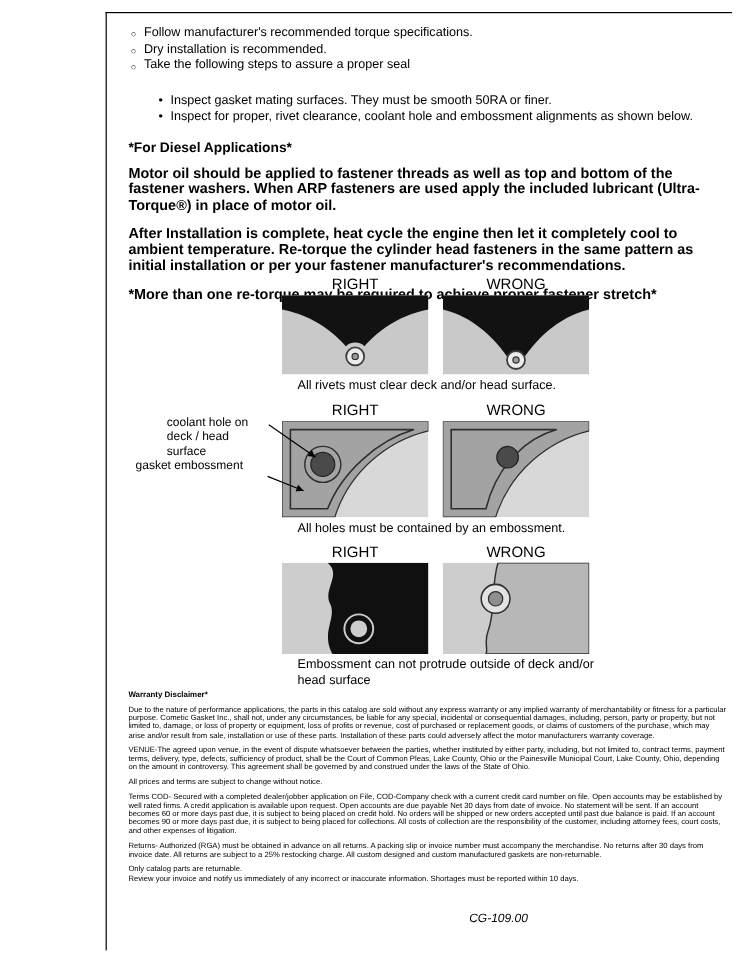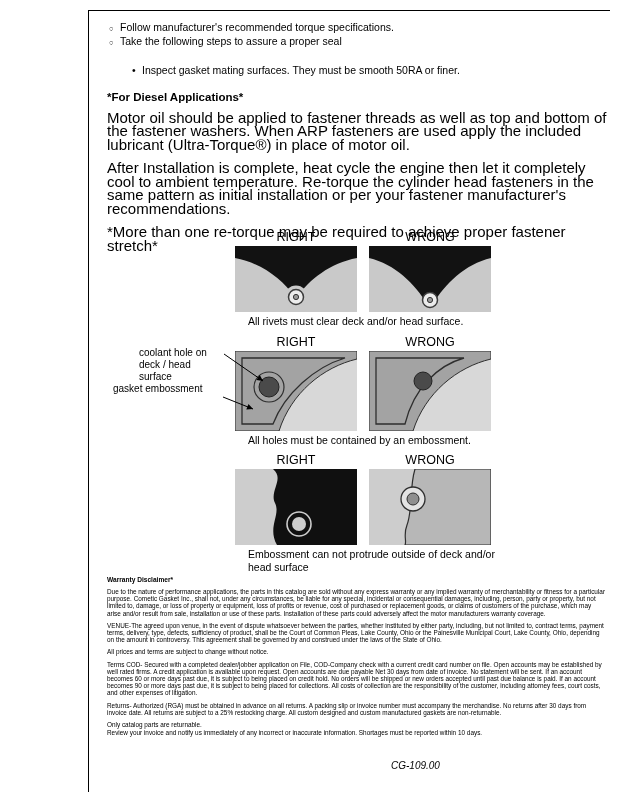--- a/index.html
+++ b/index.html
@@ -12,21 +12,21 @@
   
   .intro { position:absolute; left:18px; top:10px; width:502px; }
   h1.title { font-size:13px; font-weight:bold; text-decoration:underline; margin-bottom:9px; letter-spacing:.1px; }
   ul.tips { list-style:none; margin-left:2px; }
   ul.tips > li { position:relative; padding-left:11px; font-size:10.5px; line-height:13.5px; }
   ul.tips > li::before { content:"○"; position:absolute; left:0; top:1px; font-size:7.5px; }
   ul.subtips { list-style:none; margin:16px 0 0 12px; }
   ul.subtips > li { position:relative; padding-left:10px; font-size:10.5px; line-height:13.5px; }
   ul.subtips > li::before { content:"•"; position:absolute; left:0; top:0; font-size:10.5px; }
   h2.diesel-head { font-size:11.5px; font-weight:bold; margin:13px 0 8px; }
-  .intro p { font-size:15px; line-height:13.5px; margin-bottom:10px; width:500px; }
+  .intro p { font-size:12px; line-height:13.5px; margin-bottom:10px; width:500px;font-weight:bold; }
   .intro p.retorque-note { margin-top:2px; }
 
   
   .diagrams { position:absolute; left:146px; top:219px; width:256px; }
   .diag-row { position:relative; margin-bottom:7px; }
   .labels { display:flex; gap:12px; margin-bottom:2px; }
   .dlabel { display:inline-block; width:122px; text-align:center; font-size:12.5px; }
   .imgs { display:flex; gap:12px; }
   .imgs svg { display:block; }
   .caption { font-size:10.5px; line-height:12.5px; margin:3px 0 0 13px; }
@@ -48,23 +48,25 @@
 </head>
 <body>
 
 <div class="page">
   <div class="frame">
 
     <div class="intro">
 
       <ul class="tips">
         <li><span>Follow manufacturer's recommended torque specifications.</span></li>
+        <li><span>Dry installation is recommended.</span></li>
         <li><span>Take the following steps to assure a proper seal</span>
           <ul class="subtips">
             <li><span>Inspect gasket mating surfaces.  They must be smooth 50RA or finer.</span></li>
+            <li><span>Inspect for proper, rivet clearance, coolant hole and embossment alignments as shown below.</span></li>
           </ul>
         </li>
       </ul>
 
       <h2 class="diesel-head">*For Diesel Applications*</h2>
       <p>Motor oil should be applied to fastener threads as well as top and bottom of the fastener washers. When ARP fasteners are used apply the included lubricant (Ultra-Torque®) in place of motor oil.</p>
       <p>After Installation is complete, heat cycle the engine then let it completely cool to ambient temperature. Re-torque the cylinder head fasteners in the same pattern as initial installation or per your fastener manufacturer's recommendations.</p>
       <p class="retorque-note">*More than one re-torque may be required to achieve proper fastener stretch*</p>
     </div>
 

